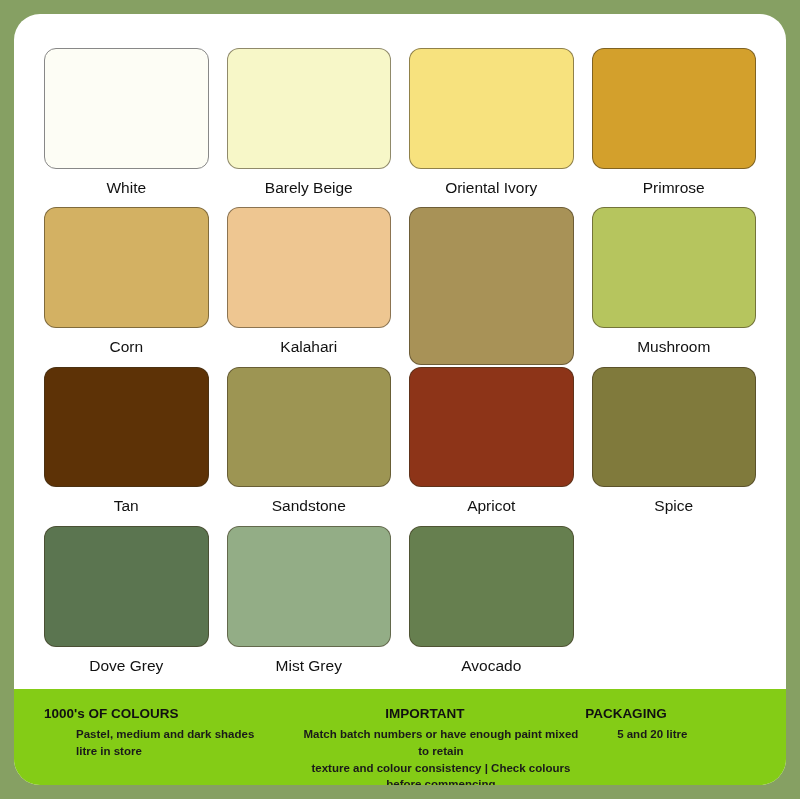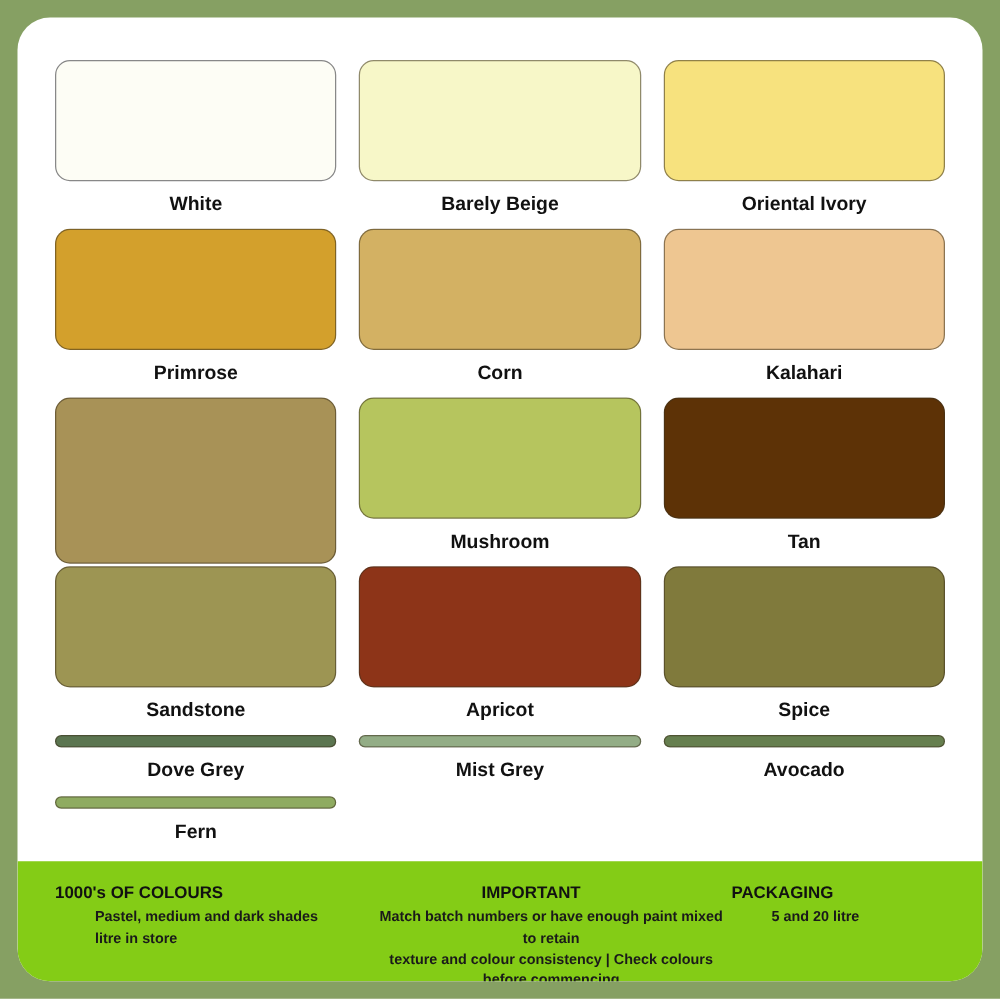--- a/index.html
+++ b/index.html
@@ -37,26 +37,25 @@
   .swatch-area {
     flex: 1 1 auto;
     box-sizing: border-box;
     padding: 34px 30px 4px 30px;
     display: flex;
     flex-direction: column;
   }
 
   .swatch-grid {
     display: grid;
-    grid-template-columns: repeat(3, 1fr);
+    grid-template-columns: repeat(4, 1fr);
     grid-template-rows: repeat(4, 1fr);
     column-gap: 18px;
     row-gap: 0px;
     flex: 1 1 auto;
-    font-weight: bold;
   }
 
   .swatch-cell {
     display: flex;
     flex-direction: column;
     align-items: stretch;
     justify-content: flex-start;
   }
 
   .swatch-chip {
@@ -206,24 +205,20 @@
         <div class="swatch-cell">
           <div class="swatch-chip" style="background-color: rgb(147, 173, 134);"></div>
           <div class="swatch-label">Mist Grey</div>
         </div>
 
         <div class="swatch-cell">
           <div class="swatch-chip" style="background-color: rgb(102, 127, 79);"></div>
           <div class="swatch-label">Avocado</div>
         </div>
 
-        <div class="swatch-cell">
-          <div class="swatch-chip" style="background-color: rgb(143, 171, 97);"></div>
-          <div class="swatch-label">Fern</div>
-        </div>
 
       </div>
     </div>
 
     <div class="footer" style="background-color: #84cc16;">
       <div class="footer-col left">
         <div class="footer-heading">1000's OF COLOURS</div>
         <div class="footer-line">Pastel, medium and dark shades</div>
         <div class="footer-line">litre in store</div>
       </div>

